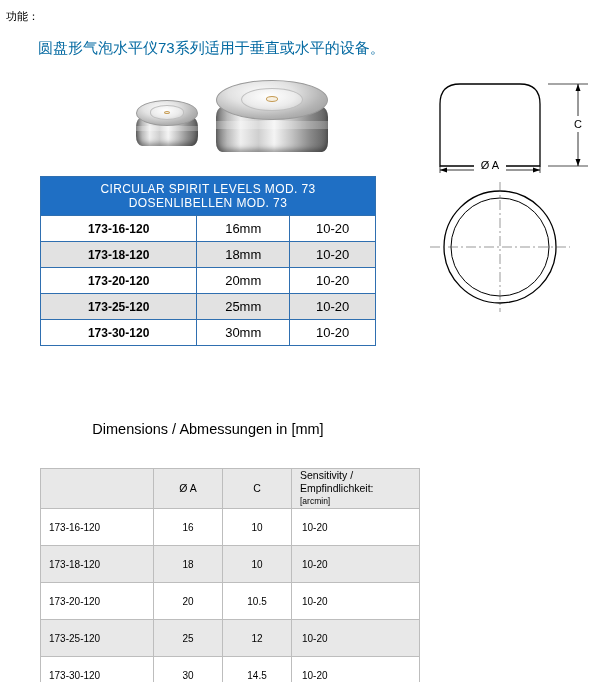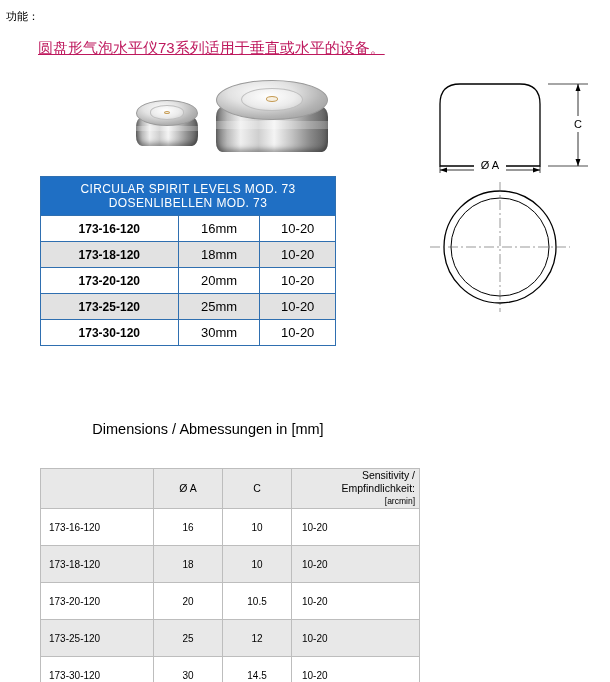--- a/index.html
+++ b/index.html
@@ -24,22 +24,21 @@
     font-size: 11px;
     line-height: 20px;
     color: #000;
   }
   .hdr-sub {
     position: absolute;
     left: 38px;
     top: 38px;
     font-size: 15px;
     line-height: 20px;
-    color: #be185d;
-    text-decoration: underline;
+    color: #0369a1;
   }
 
   
   .photo {
     position: absolute;
     left: 120px;
     top: 72px;
     width: 240px;
     height: 90px;
   }
@@ -125,21 +124,21 @@
     top: 182px;
     width: 170px;
     height: 130px;
   }
 
   
   .tbl-main {
     position: absolute;
     left: 40px;
     top: 176px;
-    width: 296px;
+    width: 336px;
     border-collapse: collapse;
     font-size: 11px;
   }
   .tbl-main th, .tbl-main td {
     border: 1px solid #2f6fb0;
     padding: 0;
     text-align: center;
   }
   .tbl-main .blue-head {
     background: #1f6fc4;
@@ -194,21 +193,21 @@
     height: 36px;
     text-align: center;
     font-weight: normal;
     color: #000;
   }
   .tbl-dim thead th { background: #e8e8e8; font-size: 10.5px; line-height: 13px; }
   .tbl-dim tbody tr.alt td { background: #e8e8e8; }
   .tbl-dim tbody tr.plain td { background: #ffffff; }
   .tbl-dim td.pn, .tbl-dim th.pn { text-align: left; padding-left: 8px; }
   .tbl-dim .sens-cell { text-align: left; padding-left: 10px; }
-  .tbl-dim th.sens { text-align: right; padding-left: 8px; }
+  .tbl-dim th.sens { text-align: left; padding-left: 8px; }
   .small-note { font-size: 8.5px; display: block; }
 </style>
 </head>
 <body>
 
 <div class="hdr-title">功能：</div>
 <div class="hdr-sub">圆盘形气泡水平仪73系列适用于垂直或水平的设备。</div>
 
 <div class="photo">
   <div class="small-level">

